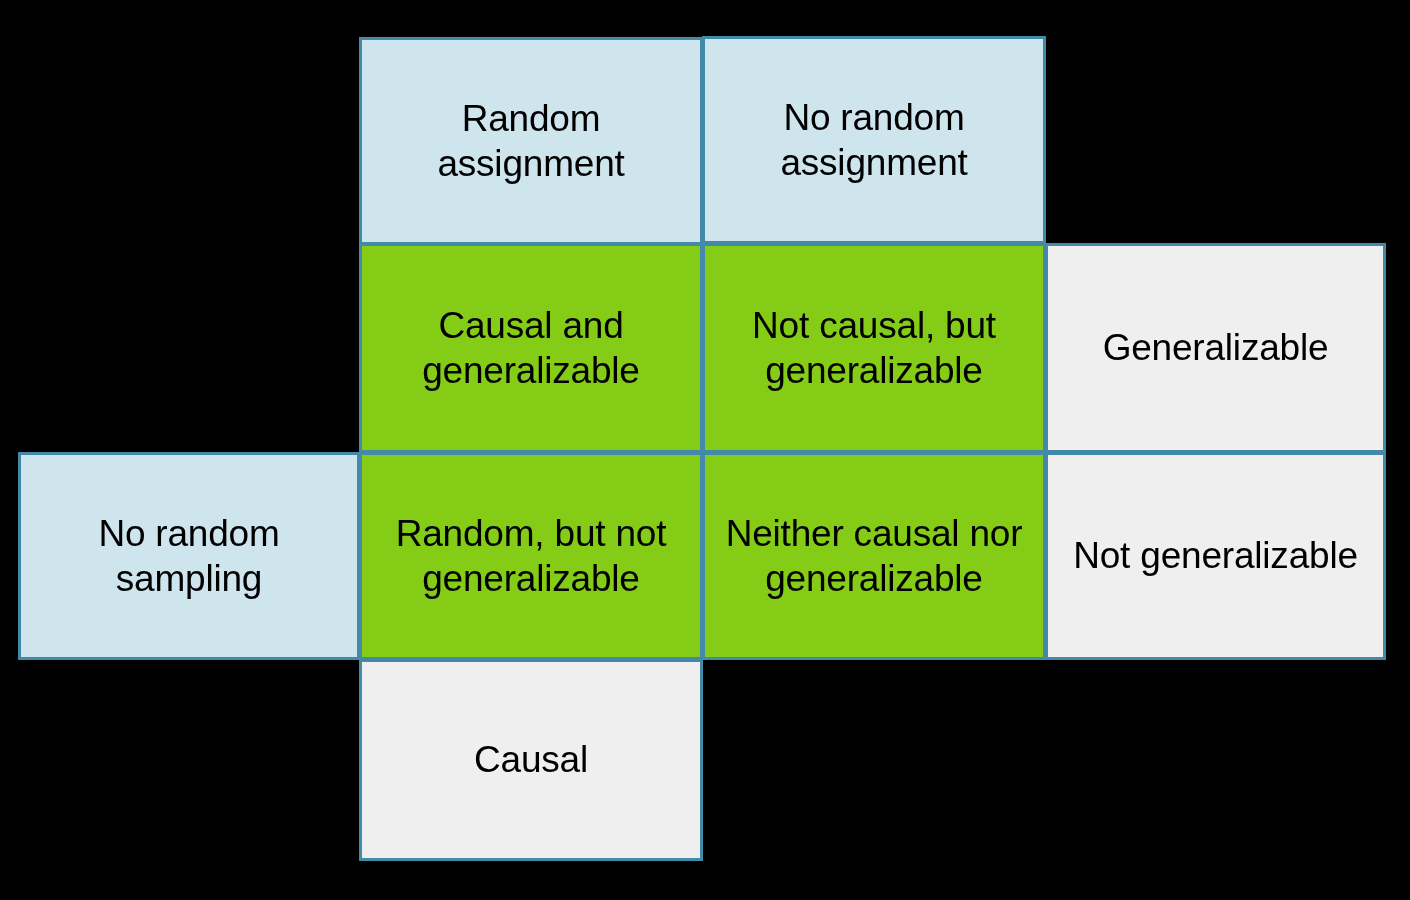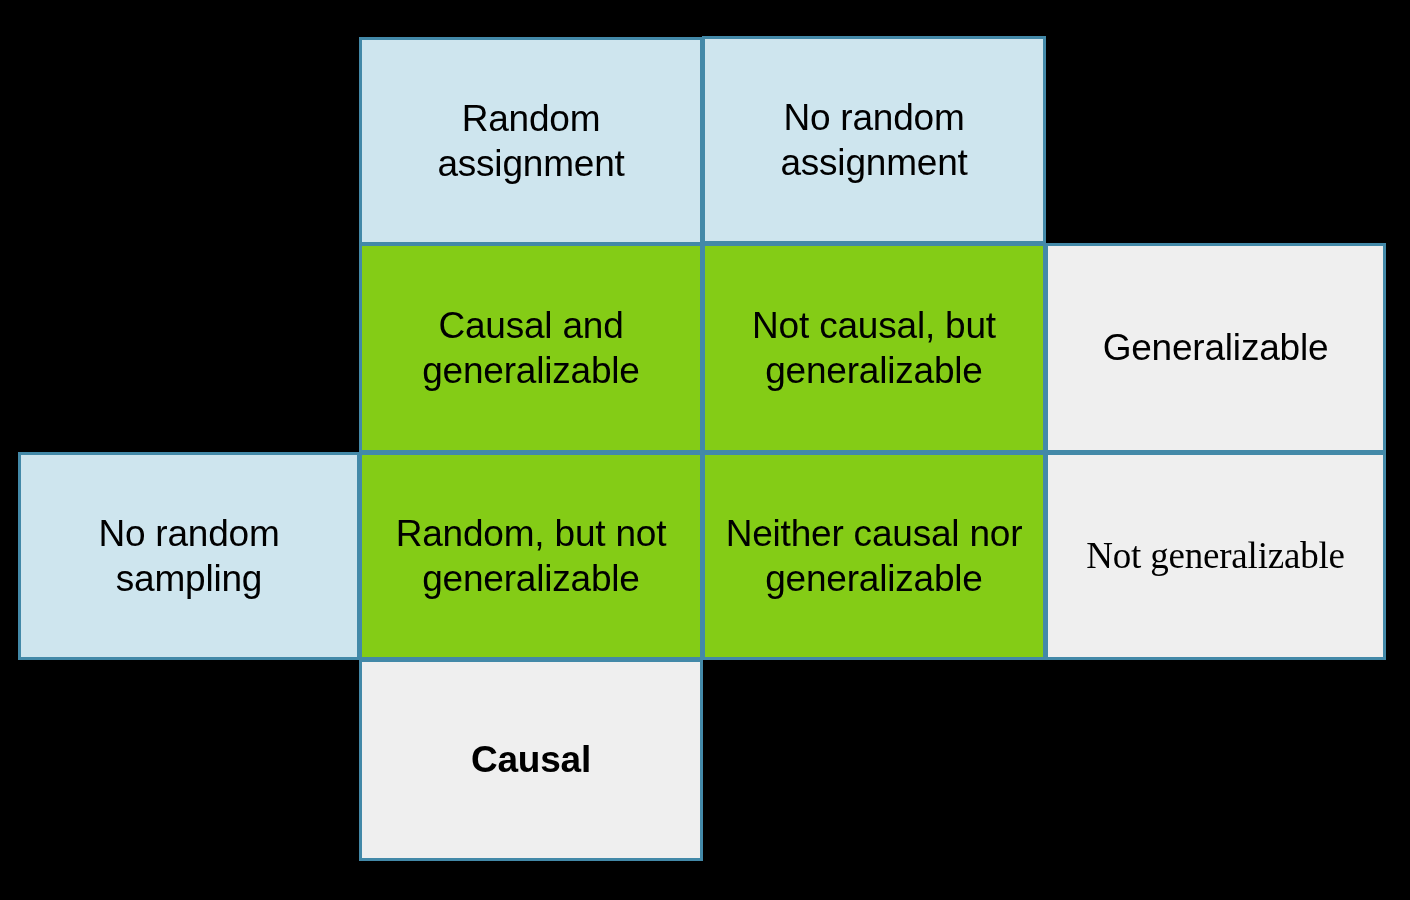--- a/index.html
+++ b/index.html
@@ -53,24 +53,24 @@
   .rowlbl-r2 { left: 18px; top: 452px; width: 342px; height: 208px; }
 
   
   .body-r1c1 { left: 359px; top: 243px; width: 344px; height: 210px; }
   .body-r1c2 { left: 702px; top: 243px; width: 344px; height: 210px; }
   .body-r2c1 { left: 359px; top: 452px; width: 344px; height: 208px; }
   .body-r2c2 { left: 702px; top: 452px; width: 344px; height: 208px; }
 
   
   .rowsum-r1 { left: 1045px; top: 243px; width: 341px; height: 210px; }
-  .rowsum-r2 { left: 1045px; top: 452px; width: 341px; height: 208px; font-family: Liberation Serif, serif; }
+  .rowsum-r2 { left: 1045px; top: 452px; width: 341px; height: 208px; }
 
   
-  .colsum-c1 { left: 359px; top: 659px; width: 344px; height: 202px; font-weight: bold; }
+  .colsum-c1 { left: 359px; top: 659px; width: 344px; height: 202px; }
   .colsum-c2 { left: 702px; top: 659px; width: 344px; height: 202px; }
 
   
   .rowlbl-r1 { font-size: 36px; }
 </style>
 </head>
 <body>
 
 <div id="matrix-figure">
 

